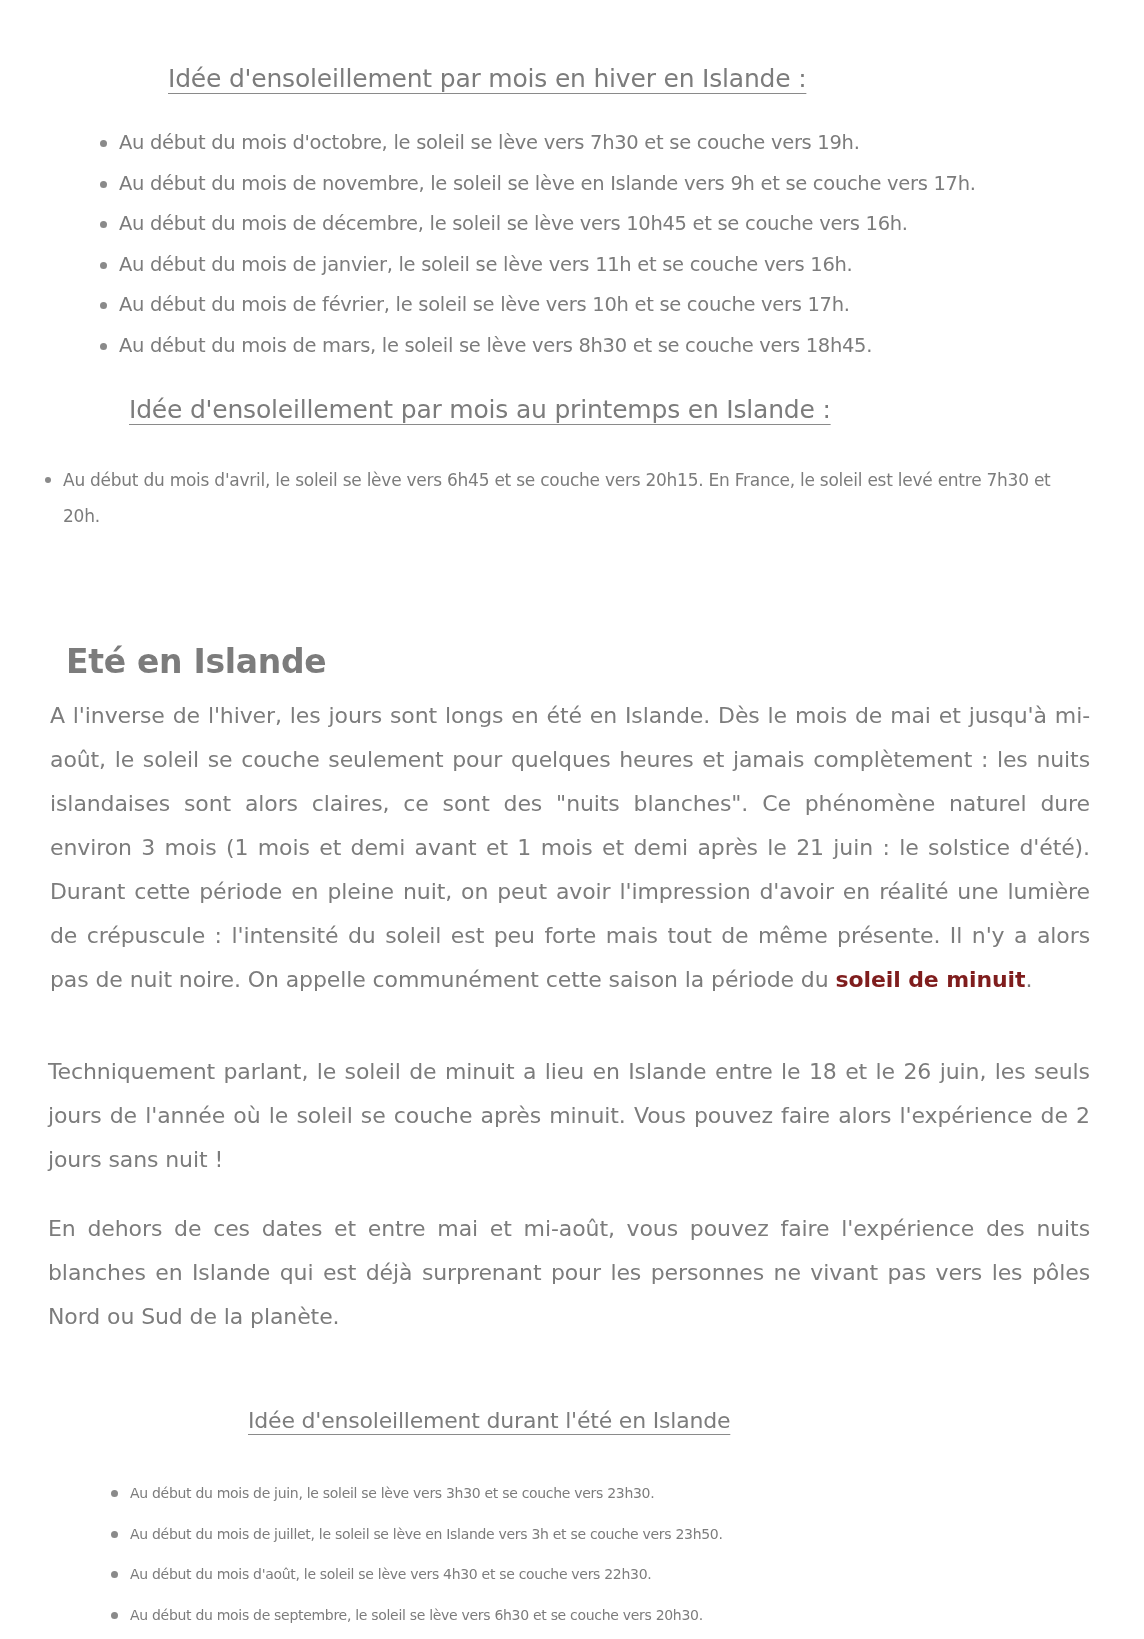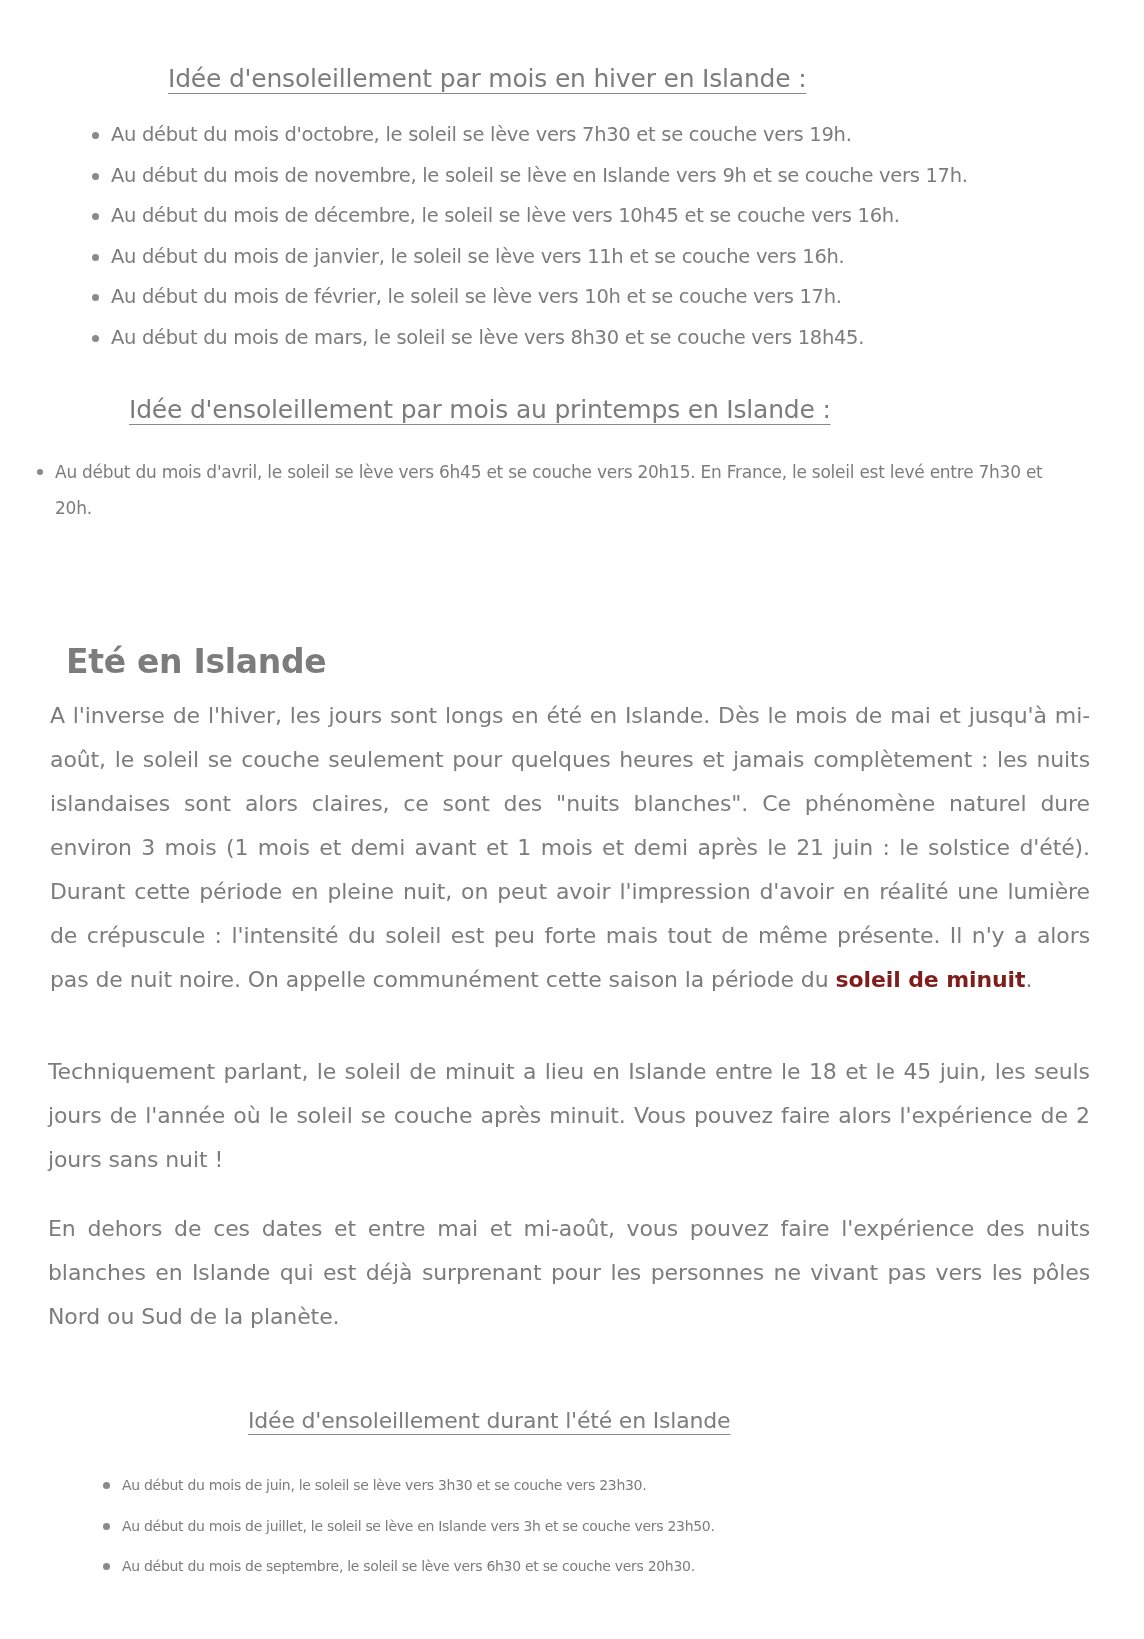--- a/index.html
+++ b/index.html
@@ -31,21 +31,21 @@
       text-decoration-thickness: 1px;
       white-space: nowrap;
       letter-spacing: -0.2px;
     }
     .subhead.winter { left: 168px; top: 64px; font-size: 25px; }
     .subhead.spring { left: 129px; top: 395px; font-size: 25px; }
     .subhead.summer { left: 248px; top: 1408px; font-size: 22px; }
 
     ul.bullets {
       position: absolute;
-      margin: 0;
+      margin: 8px;
       padding: 0;
       list-style: none;
     }
     ul.bullets li {
       position: relative;
       white-space: nowrap;
       letter-spacing: -0.3px;
     }
     ul.bullets li::before {
       content: "";
@@ -108,24 +108,25 @@
 
   <h3 class="subhead spring">Idée d'ensoleillement par mois au printemps en Islande :</h3>
   <ul class="bullets spring-list">
     <li>Au début du mois d'avril, le soleil se lève vers 6h45 et se couche vers 20h15. En France, le soleil est levé entre 7h30 et 20h.</li>
   </ul>
 
   <h2 class="section-title">Eté en Islande</h2>
 
   <p class="para p1"><span>A l'inverse de l'hiver, les jours sont longs en été en Islande. Dès le mois de mai et jusqu'à mi-août, le soleil se couche seulement pour quelques heures et jamais complètement : les nuits islandaises sont alors claires, ce sont des "nuits blanches". Ce phénomène naturel dure environ 3 mois (1 mois et demi avant et 1 mois et demi après le 21 juin : le solstice d'été). Durant cette période en pleine nuit, on peut avoir l'impression d'avoir en réalité une lumière de crépuscule : l'intensité du soleil est peu forte mais tout de même présente. Il n'y a alors pas de nuit noire. On appelle communément cette saison la période du </span><b>soleil de minuit</b><span>.</span></p>
 
-  <p class="para p2">Techniquement parlant, le soleil de minuit a lieu en Islande entre le 18 et le 45 juin, les seuls jours de l'année où le soleil se couche après minuit. Vous pouvez faire alors l'expérience de 2 jours sans nuit !</p>
+  <p class="para p2">Techniquement parlant, le soleil de minuit a lieu en Islande entre le 18 et le 26 juin, les seuls jours de l'année où le soleil se couche après minuit. Vous pouvez faire alors l'expérience de 2 jours sans nuit !</p>
 
   <p class="para p3">En dehors de ces dates et entre mai et mi-août, vous pouvez faire l'expérience des nuits blanches en Islande qui est déjà surprenant pour les personnes ne vivant pas vers les pôles Nord ou Sud de la planète.</p>
 
   <h3 class="subhead summer">Idée d'ensoleillement durant l'été en Islande</h3>
   <ul class="bullets summer-list">
     <li>Au début du mois de juin, le soleil se lève vers 3h30 et se couche vers 23h30.</li>
     <li>Au début du mois de juillet, le soleil se lève en Islande vers 3h et se couche vers 23h50.</li>
+    <li>Au début du mois d'août, le soleil se lève vers 4h30 et se couche vers 22h30.</li>
     <li>Au début du mois de septembre, le soleil se lève vers 6h30 et se couche vers 20h30.</li>
   </ul>
 
 </div>
 
 </body></html>

